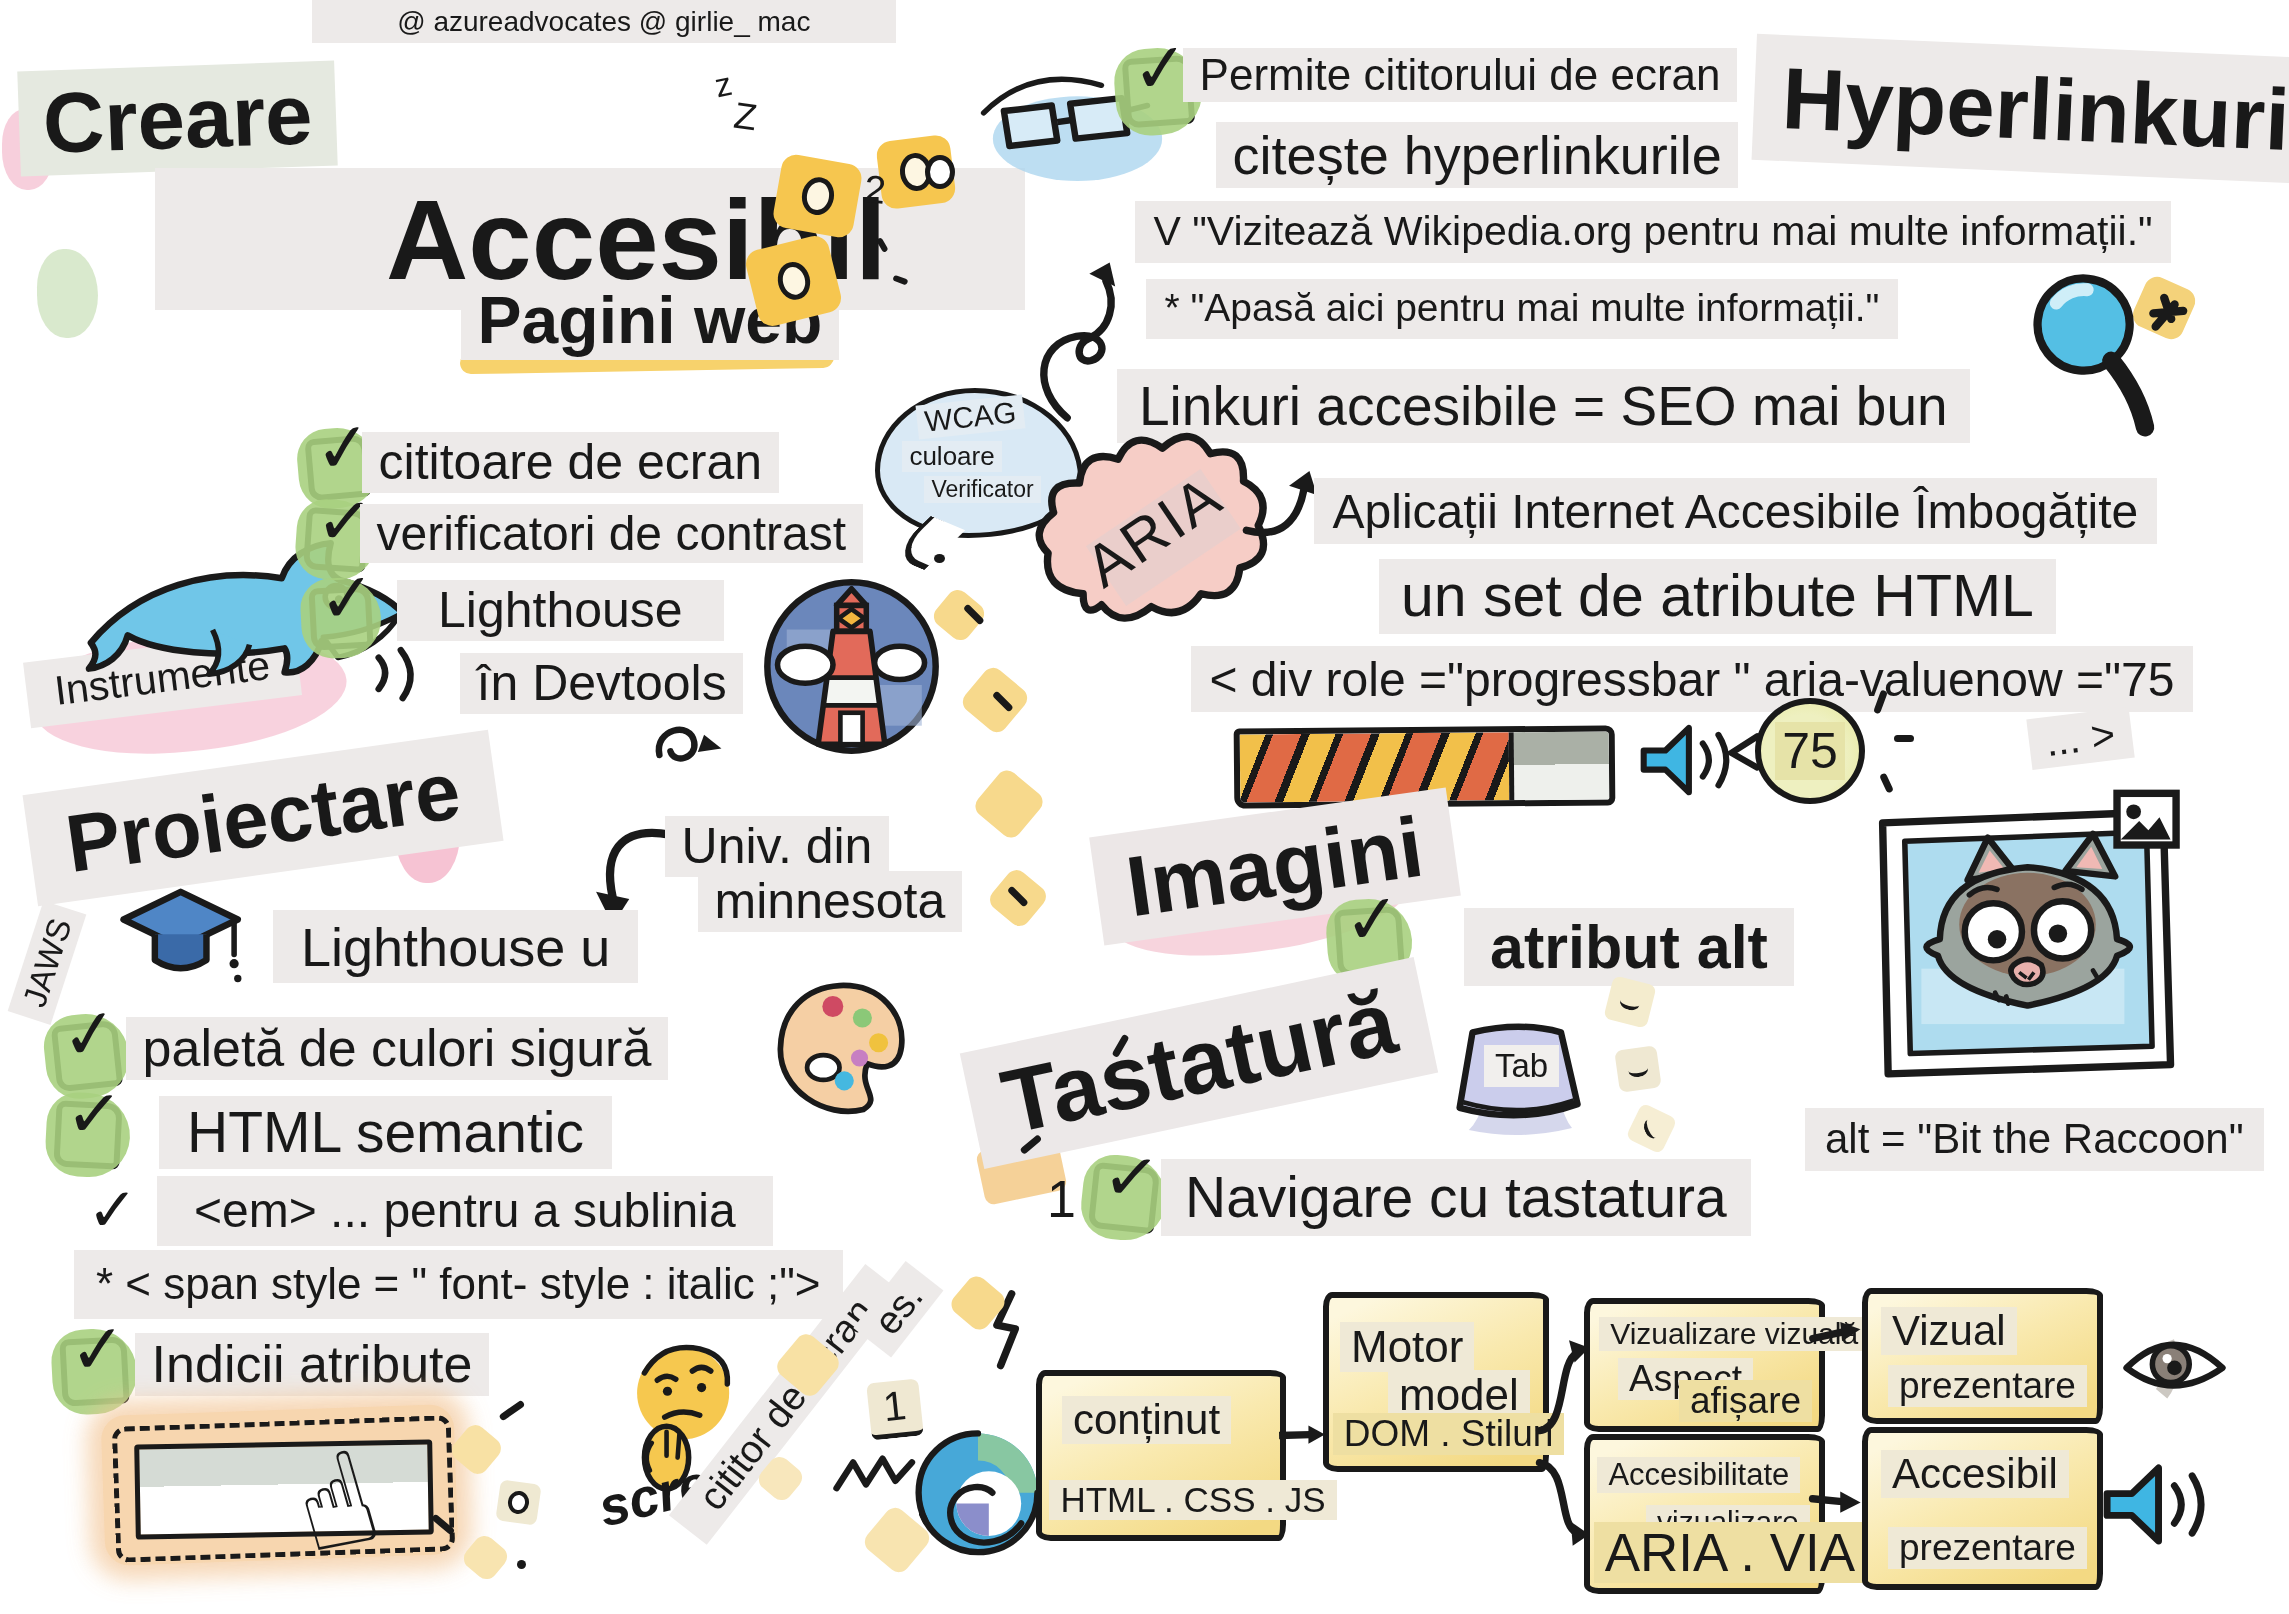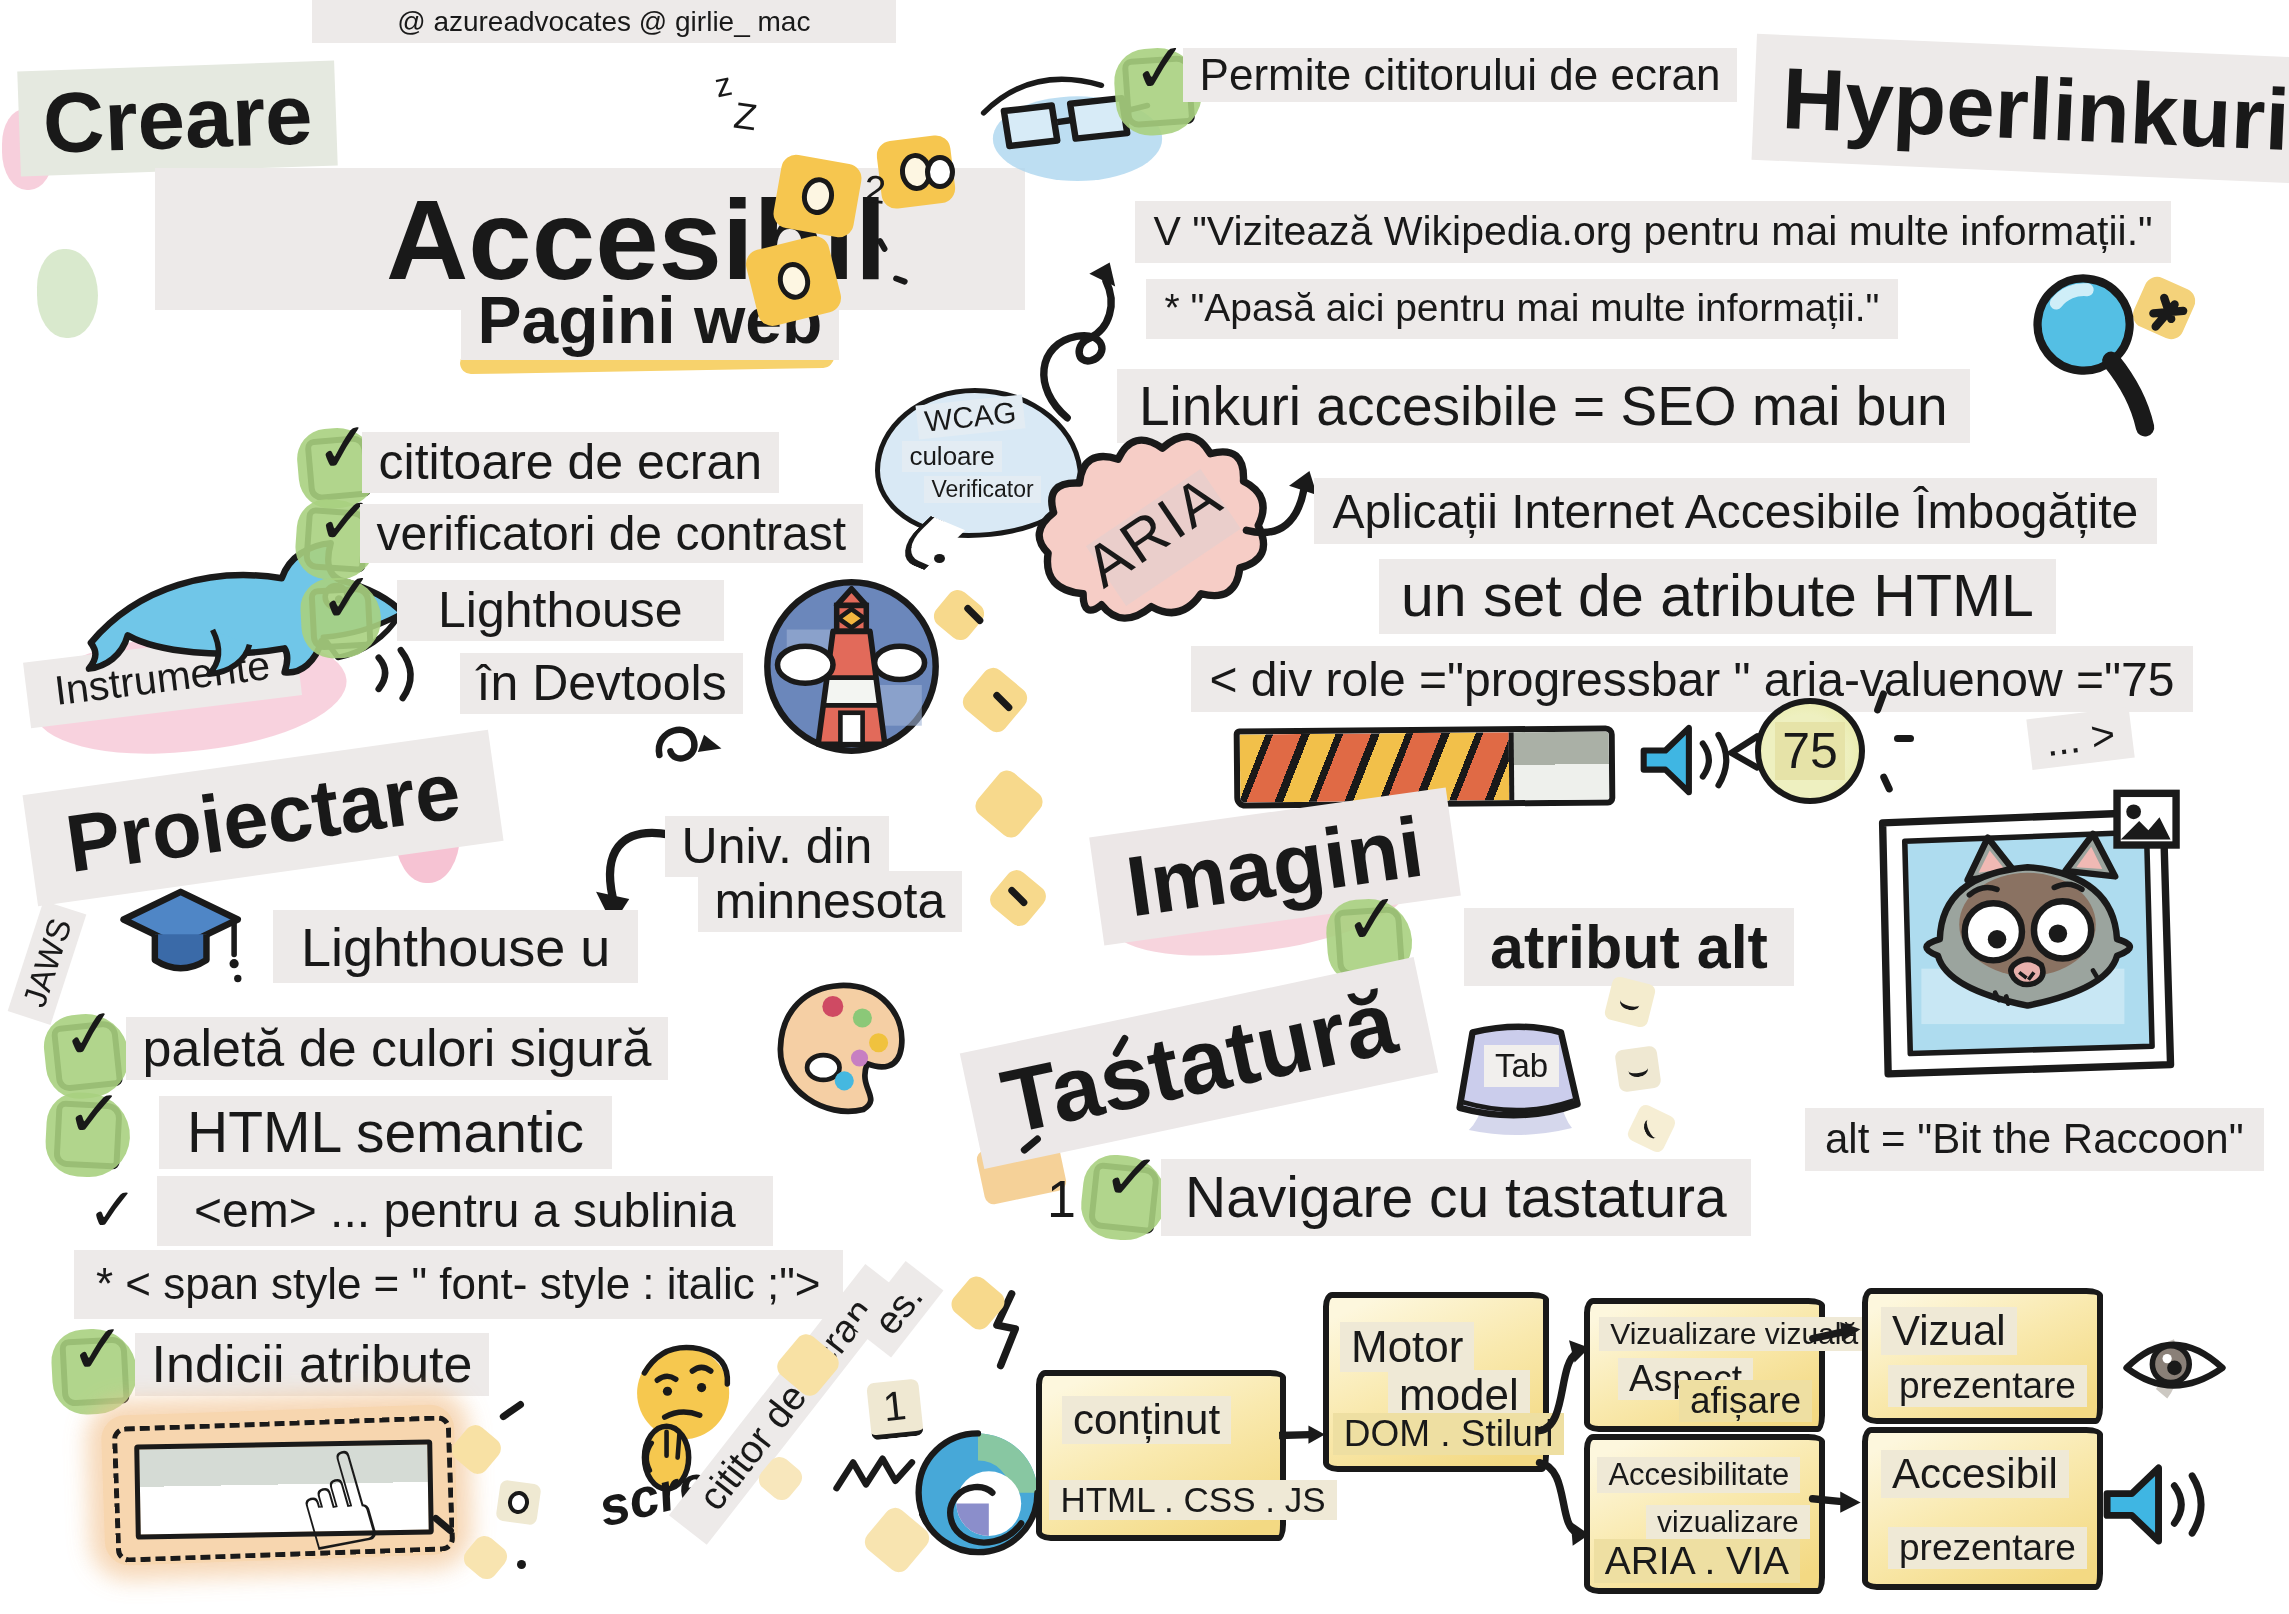--- a/index.html
+++ b/index.html
@@ -140,20 +140,21 @@
   <span class="diamond" style="left:938px;top:594px;width:42px;height:42px;"></span>
   <span class="diamond" style="left:969px;top:674px;width:52px;height:52px;"></span>
   <span class="diamond" style="left:982px;top:777px;width:54px;height:54px;"></span>
   <span class="diamond" style="left:995px;top:875px;width:46px;height:46px;"></span>
   <span class="dash" style="left:962px;top:611px;width:24px;height:6.5px;transform:rotate(45deg);"></span>
   <span class="dash" style="left:991px;top:698px;width:24px;height:6.5px;transform:rotate(45deg);"></span>
   <span class="dash" style="left:1006px;top:893px;width:24px;height:6.5px;transform:rotate(45deg);"></span>
 
   <span class="chk" style="left:1124px;top:57px;width:57px;height:57px;transform:rotate(-4deg);"></span>
   <div class="t hl" style="left:1183px;top:48px;font-size:44px;">Permite cititorului de ecran</div>
+  <div class="t hl" style="left:1216px;top:122px;font-size:54px;">citește hyperlinkurile</div>
   <div class="t w6 hl" style="left:1754px;top:46px;font-size:87px;transform:rotate(2.5deg);padding:13px 28px;">Hyperlinkuri</div>
   <div class="t hl" style="left:1135px;top:201px;font-size:41px;padding:7.4px 18.5px;">V "Vizitează Wikipedia.org pentru mai multe informații."</div>
   <div class="t hl" style="left:1146px;top:279px;font-size:39px;padding:7.4px 18.5px;">* "Apasă aici pentru mai multe informații."</div>
   <div class="t hl" style="left:1117px;top:369px;font-size:55px;padding:5.5px 22px;">Linkuri accesibile = SEO mai bun</div>
 
   <svg class="arr" style="left:1032px;top:233px;" width="111" height="194" viewBox="0 0 120 210">
     <path d="M38,200 C0,168 6,120 48,112 C78,106 84,132 64,138 C48,142 46,120 62,114 C84,104 92,76 80,52" fill="none" stroke="#1a1a1a" stroke-width="8" stroke-linecap="round"></path>
     <polygon points="62,44 84,32 90,58" fill="#1a1a1a"></polygon>
   </svg>
 
@@ -377,21 +378,21 @@
   </svg>
 
   <div class="fbox" style="left:1862px;top:1288px;width:229px;height:124px;">
     <div class="strip" style="left:13px;top:13px;font-size:42px;">Vizual</div>
     <div class="strip" style="left:20px;bottom:11px;font-size:37px;">prezentare</div>
   </div>
 
   <div class="fbox" style="left:1584px;top:1434px;width:229px;height:148px;">
     <div class="strip" style="left:7.4px;top:16.6px;font-size:31px;">Accesibilitate</div>
     <div class="strip" style="right:9.2px;top:65px;font-size:30px;">vizualizare</div>
-    <div class="strip dark" style="left:3.7px;bottom:5.5px;font-size:39px;">ARIA . VIA</div>
+    <div class="strip dark" style="left:3.7px;bottom:5.5px;font-size:53px;">ARIA . VIA</div>
   </div>
   <svg class="arr" style="left:1807px;top:1482px;" width="61" height="41" viewBox="0 0 66 44">
     <path d="M6,18 L38,21" stroke="#1a1a1a" stroke-width="8" stroke-linecap="round" fill="none"></path>
     <polygon points="36,10 58,22 36,33" fill="#1a1a1a"></polygon>
   </svg>
 
   <div class="fbox" style="left:1862px;top:1427px;width:229px;height:151px;">
     <div class="strip" style="left:13px;top:16.6px;font-size:42px;">Accesibil</div>
     <div class="strip" style="left:20px;bottom:14.8px;font-size:37px;">prezentare</div>
   </div>

